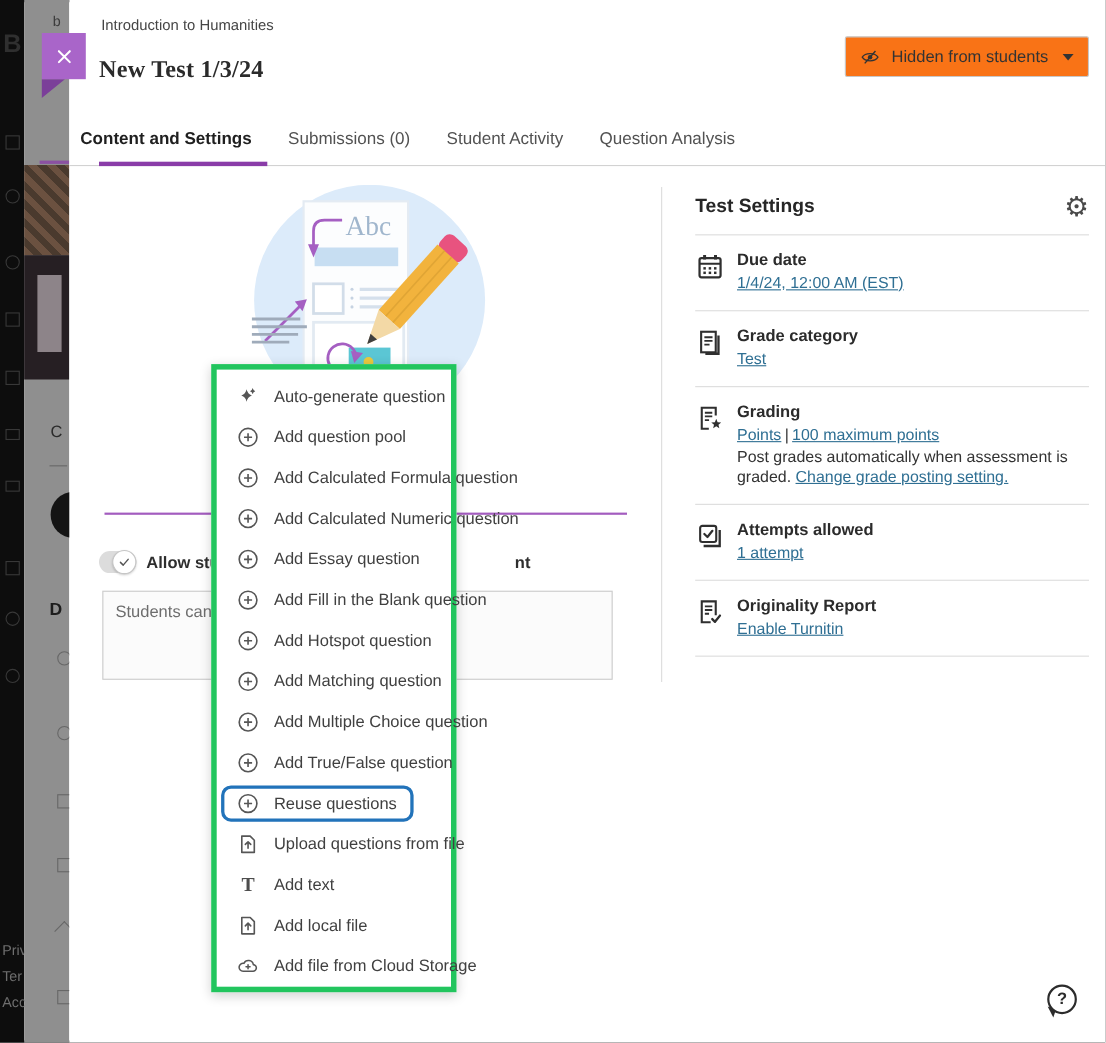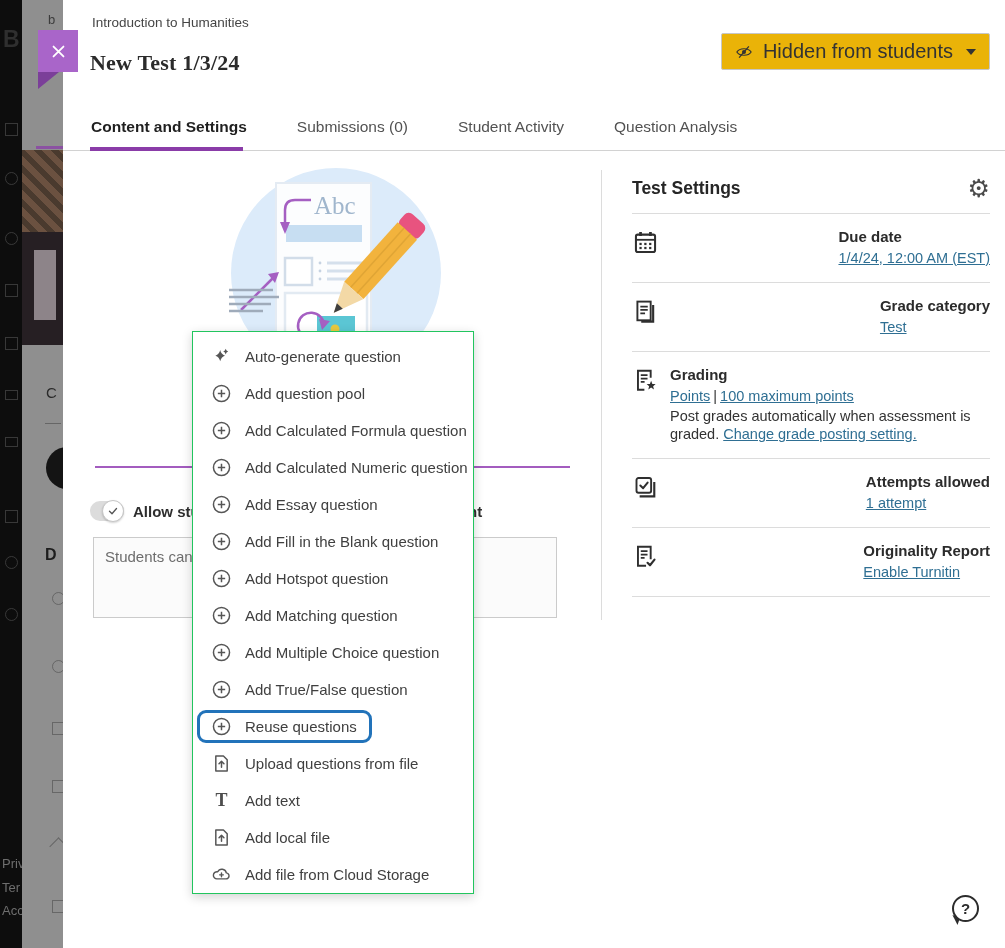--- a/index.html
+++ b/index.html
@@ -31,58 +31,58 @@
   
   #close-btn { position:absolute; left:38px; top:30px; width:40px; height:42px; background:#a965c9;
     display:flex; align-items:center; justify-content:center; z-index:50; cursor:pointer; }
   #close-fold { position:absolute; left:38px; top:72px; width:0; height:0; z-index:49;
     border-top:17px solid #7b3f99; border-right:21px solid transparent; }
   
   .course-label { position:absolute; left:29px; top:15px; font-size:13.5px; color:#454545; }
   .page-title { position:absolute; left:27px; top:50px; font-family:Liberation Serif, serif;
     font-size:22px; font-weight:600; color:#2b2b2b; letter-spacing:.2px; }
   .visibility-btn { position:absolute; right:15px; top:33px; height:37px; display:flex; align-items:center;
-    gap:10px; padding:0 13px; border:1px solid #c7c7c7; border-radius:2px; background:#eab308;
-    font-size:20px; color:#333; cursor:pointer; }
+    gap:10px; padding:0 13px; border:1px solid #c7c7c7; border-radius:2px; background:#f97316;
+    font-size:15px; color:#333; cursor:pointer; }
   .caret { width:0; height:0; border-left:5px solid transparent; border-right:5px solid transparent;
     border-top:6px solid #333; margin-left:3px; }
   
-  .tabbar { position:absolute; left:28px; top:103px; height:47px; display:flex; gap:50px; align-items:center; z-index:4; }
+  .tabbar { position:absolute; left:10px; top:103px; height:47px; display:flex; gap:33px; align-items:center; z-index:4; }
   .tabline { position:absolute; left:0; right:0; top:150px; height:1px; background:#d2d2d2; }
   .tab { font-size:15.5px; color:#525252; cursor:pointer; white-space:nowrap; }
   .tab.active { color:#1f1f1f; font-weight:bold; }
   .tab-underline { position:absolute; left:27px; top:147px; width:153px; height:4px; background:#8a3ca8; z-index:5; }
   
   .illustration { position:absolute; left:158px; top:168px; width:230px; height:178px; overflow:hidden; }
   .content-divider { position:absolute; left:32px; top:466px; width:475px; height:2px; background:#a35cbf; }
   .toggle { position:absolute; left:27px; top:501px; width:34px; height:20px; border-radius:10px; background:#dcdcdc; cursor:pointer; }
   .toggle-knob { position:absolute; left:12px; top:-1px; width:22px; height:22px; border-radius:50%;
     background:#fff; border:1px solid #c6c6c6; display:flex; align-items:center; justify-content:center;
     box-shadow:0 1px 2px rgba(0,0,0,.18); }
   .toggle-label { position:absolute; left:70px; top:503px; font-size:15px; font-weight:bold; color:#2e2e2e; }
   .toggle-label-tail { position:absolute; left:405px; top:503px; font-size:15px; font-weight:bold; color:#2e2e2e; }
   .desc-box { position:absolute; left:30px; top:537px; width:464px; height:81px; background:#fbfbfb;
     border:1px solid #cbcbcb; resize:none; font-family:"Liberation Sans",sans-serif; font-size:15px;
     padding:10px 11px; color:#333; }
   .desc-box::placeholder { color:#6d6d6d; opacity:1; }
   .vdivider { position:absolute; left:538px; top:170px; width:1px; height:450px; background:#dcdcdc; }
   
   .ts { position:absolute; left:569px; top:177px; width:358px; }
-  .ts-head { display:flex; align-items:center; justify-content:space-between; padding-bottom:14px; border-bottom:1px solid #dcdcdc; }
+  .ts-head { display:flex; justify-content:space-between; padding-bottom:14px; border-bottom:1px solid #dcdcdc; }
   .ts-title { font-size:17.5px; font-weight:bold; color:#262626; }
   .gear { font-size:25px; color:#4a4a4a; line-height:22px; cursor:pointer; }
-  .ts-section { display:flex; gap:10px; padding:14px 0 15px; border-bottom:1px solid #dcdcdc;justify-content:space-between; }
+  .ts-section { display:flex; gap:10px; padding:14px 0 15px; border-bottom:1px solid #dcdcdc; }
   .ts-icon { width:28px; flex:0 0 28px; color:#2f2f2f; padding-top:1px; }
   .ts-label { font-size:15px; font-weight:bold; color:#2b2b2b; margin-bottom:4px; }
   .ts-link { font-size:14.5px; color:#2f6f93; text-decoration:underline; cursor:pointer; }
   .ts-desc { font-size:14.5px; color:#333; line-height:1.25; margin-top:2px; }
   .pipe { color:#333; font-size:14.5px; margin:0 3px; }
   
-  .menu { position:absolute; left:129px; top:331px; width:282px; background:#fff;
-    border:1px solid #22c55e; box-shadow:0 3px 10px rgba(0,0,0,.18); z-index:30; padding-top:6px; }
+  .menu { position:absolute; left:129px; top:331px; width:223px; background:#fff;
+    border:5px solid #22c55e; box-shadow:0 3px 10px rgba(0,0,0,.18); z-index:30; padding-top:6px; }
   .mi { height:37px; display:flex; align-items:center; gap:13px; padding-left:18px;
     font-size:15px; color:#404040; cursor:pointer; white-space:nowrap; }
   .mi-ic { width:21px; height:21px; flex:0 0 21px; color:#565656; display:flex; align-items:center; justify-content:center; }
   .mi-ic.ttxt { font-family:"Liberation Serif", serif; font-weight:bold; font-size:18px; color:#4d4d4d; }
   .mi.mi-hl { padding-left:4px; }
   .mi-wrap { display:inline-flex; align-items:center; gap:13px; border:3px solid #2273ba;
     border-radius:9px; padding:3px 12px 3px 11px; }
   .menu-footer { border-top:1px solid #d8d8d8; margin-top:2px; padding:2px 0 3px; }
   
   .help { position:absolute; left:887px; top:895px; width:30px; height:30px; cursor:pointer; }

